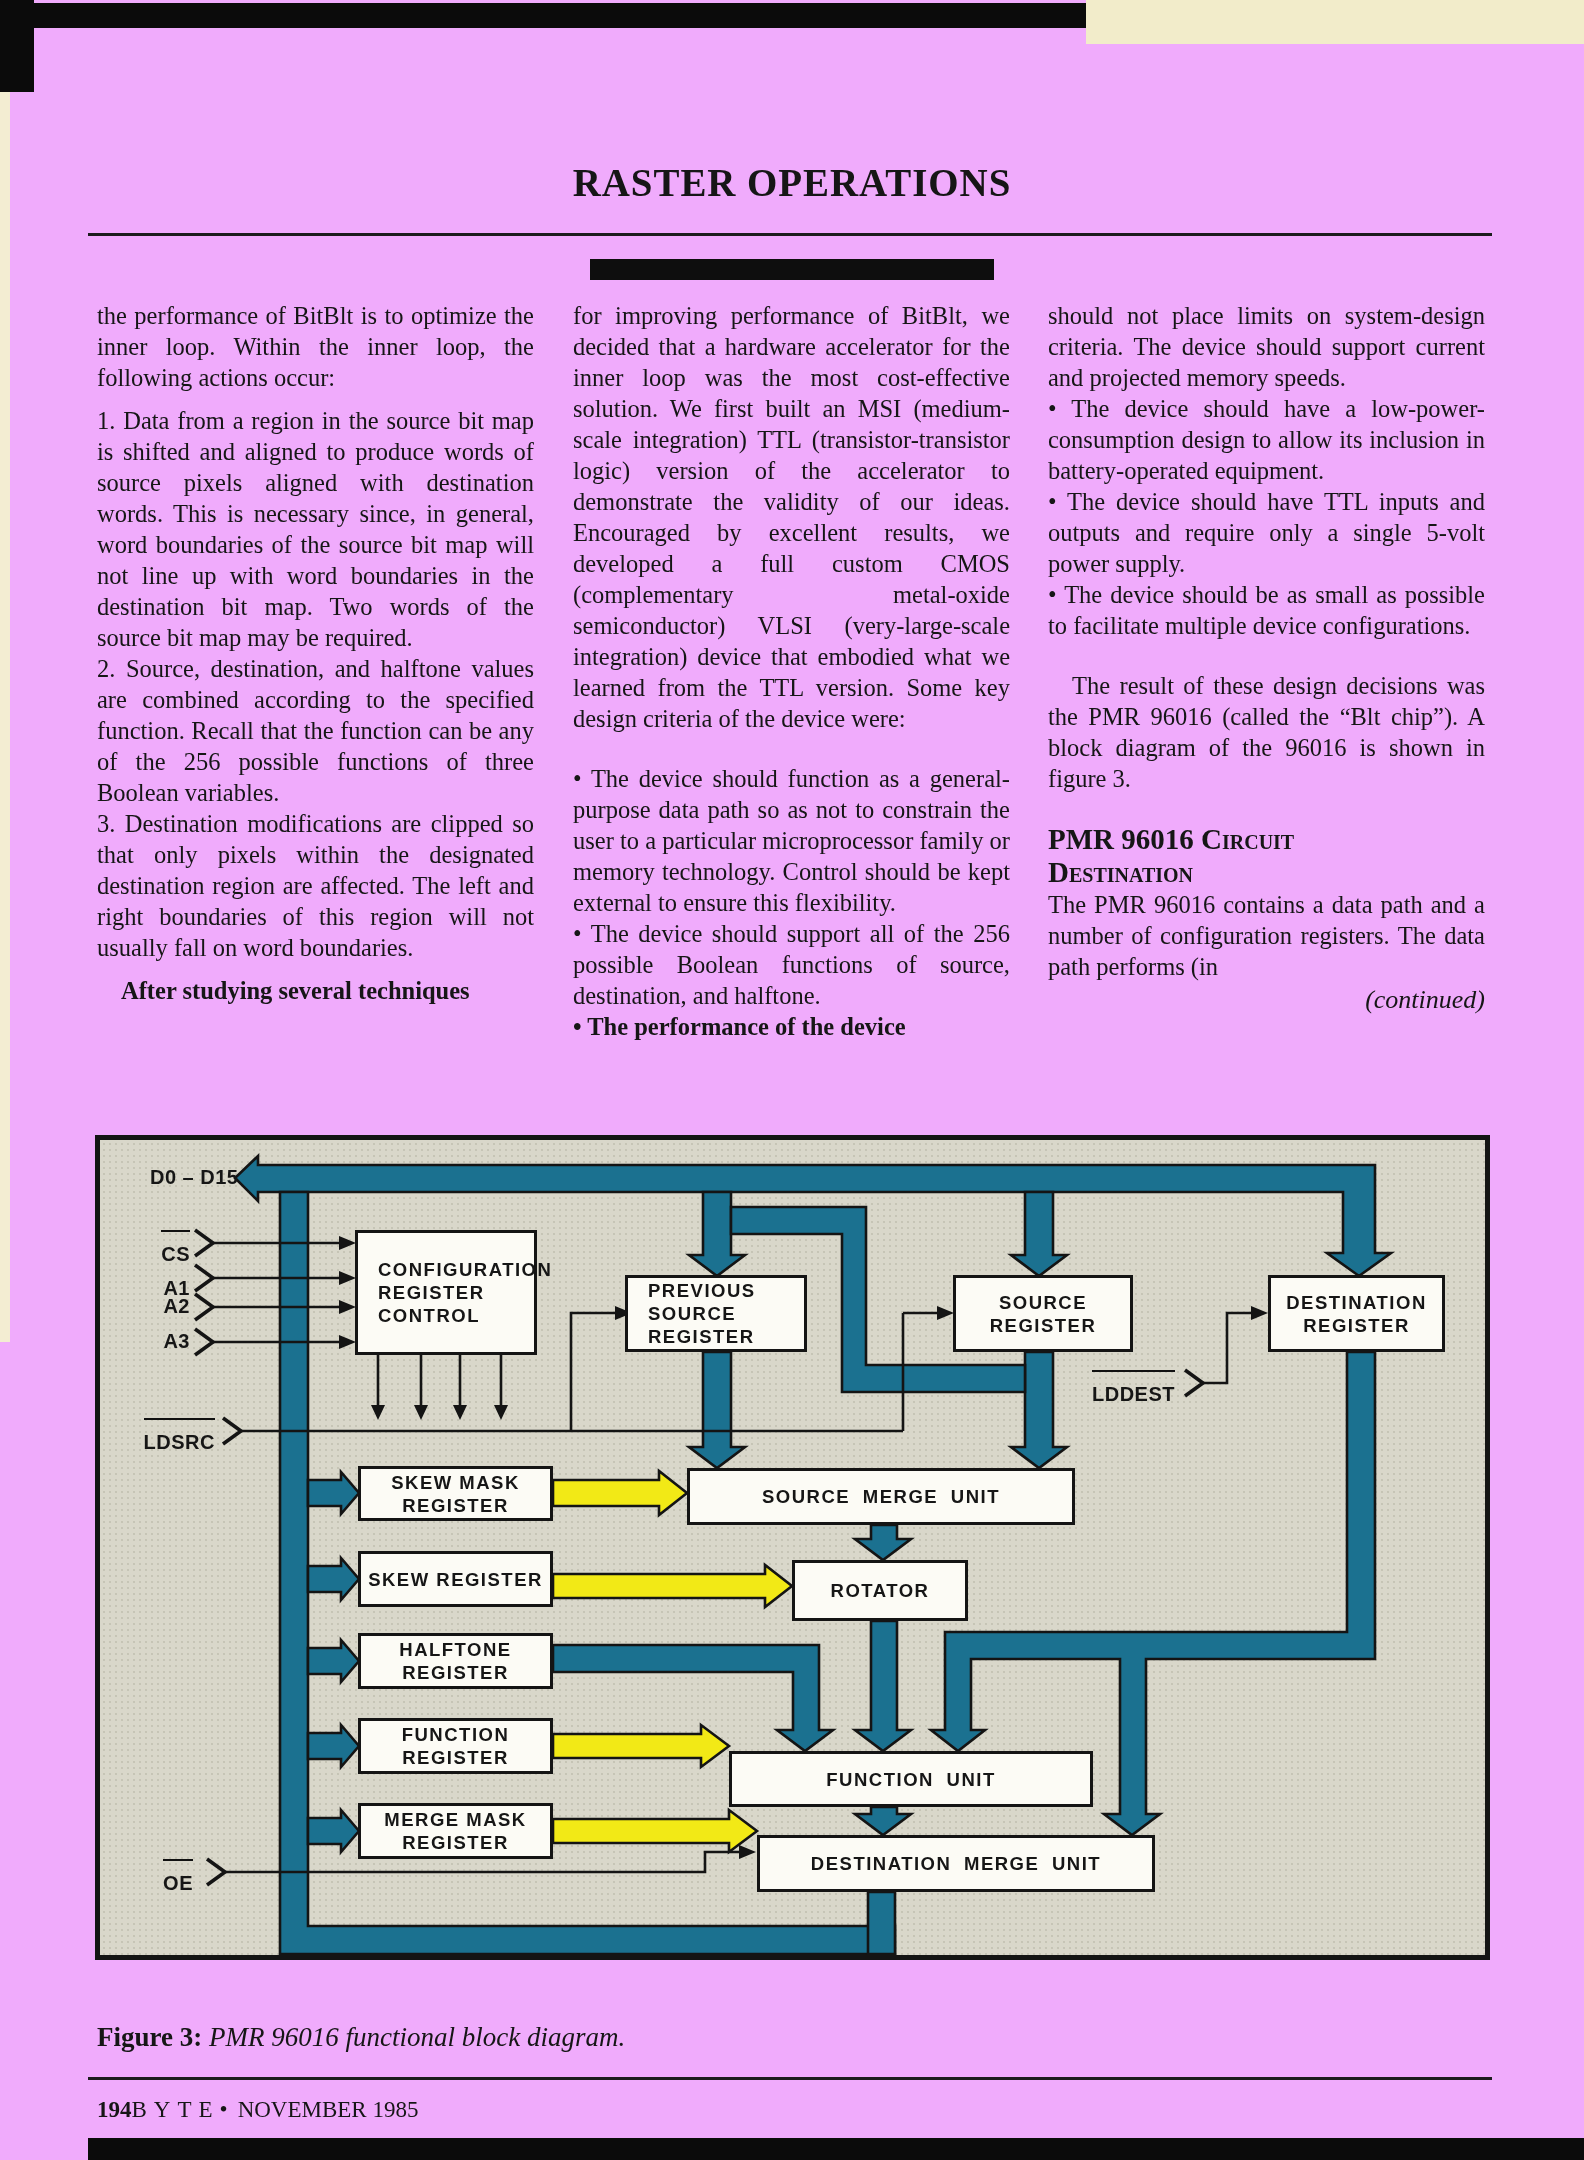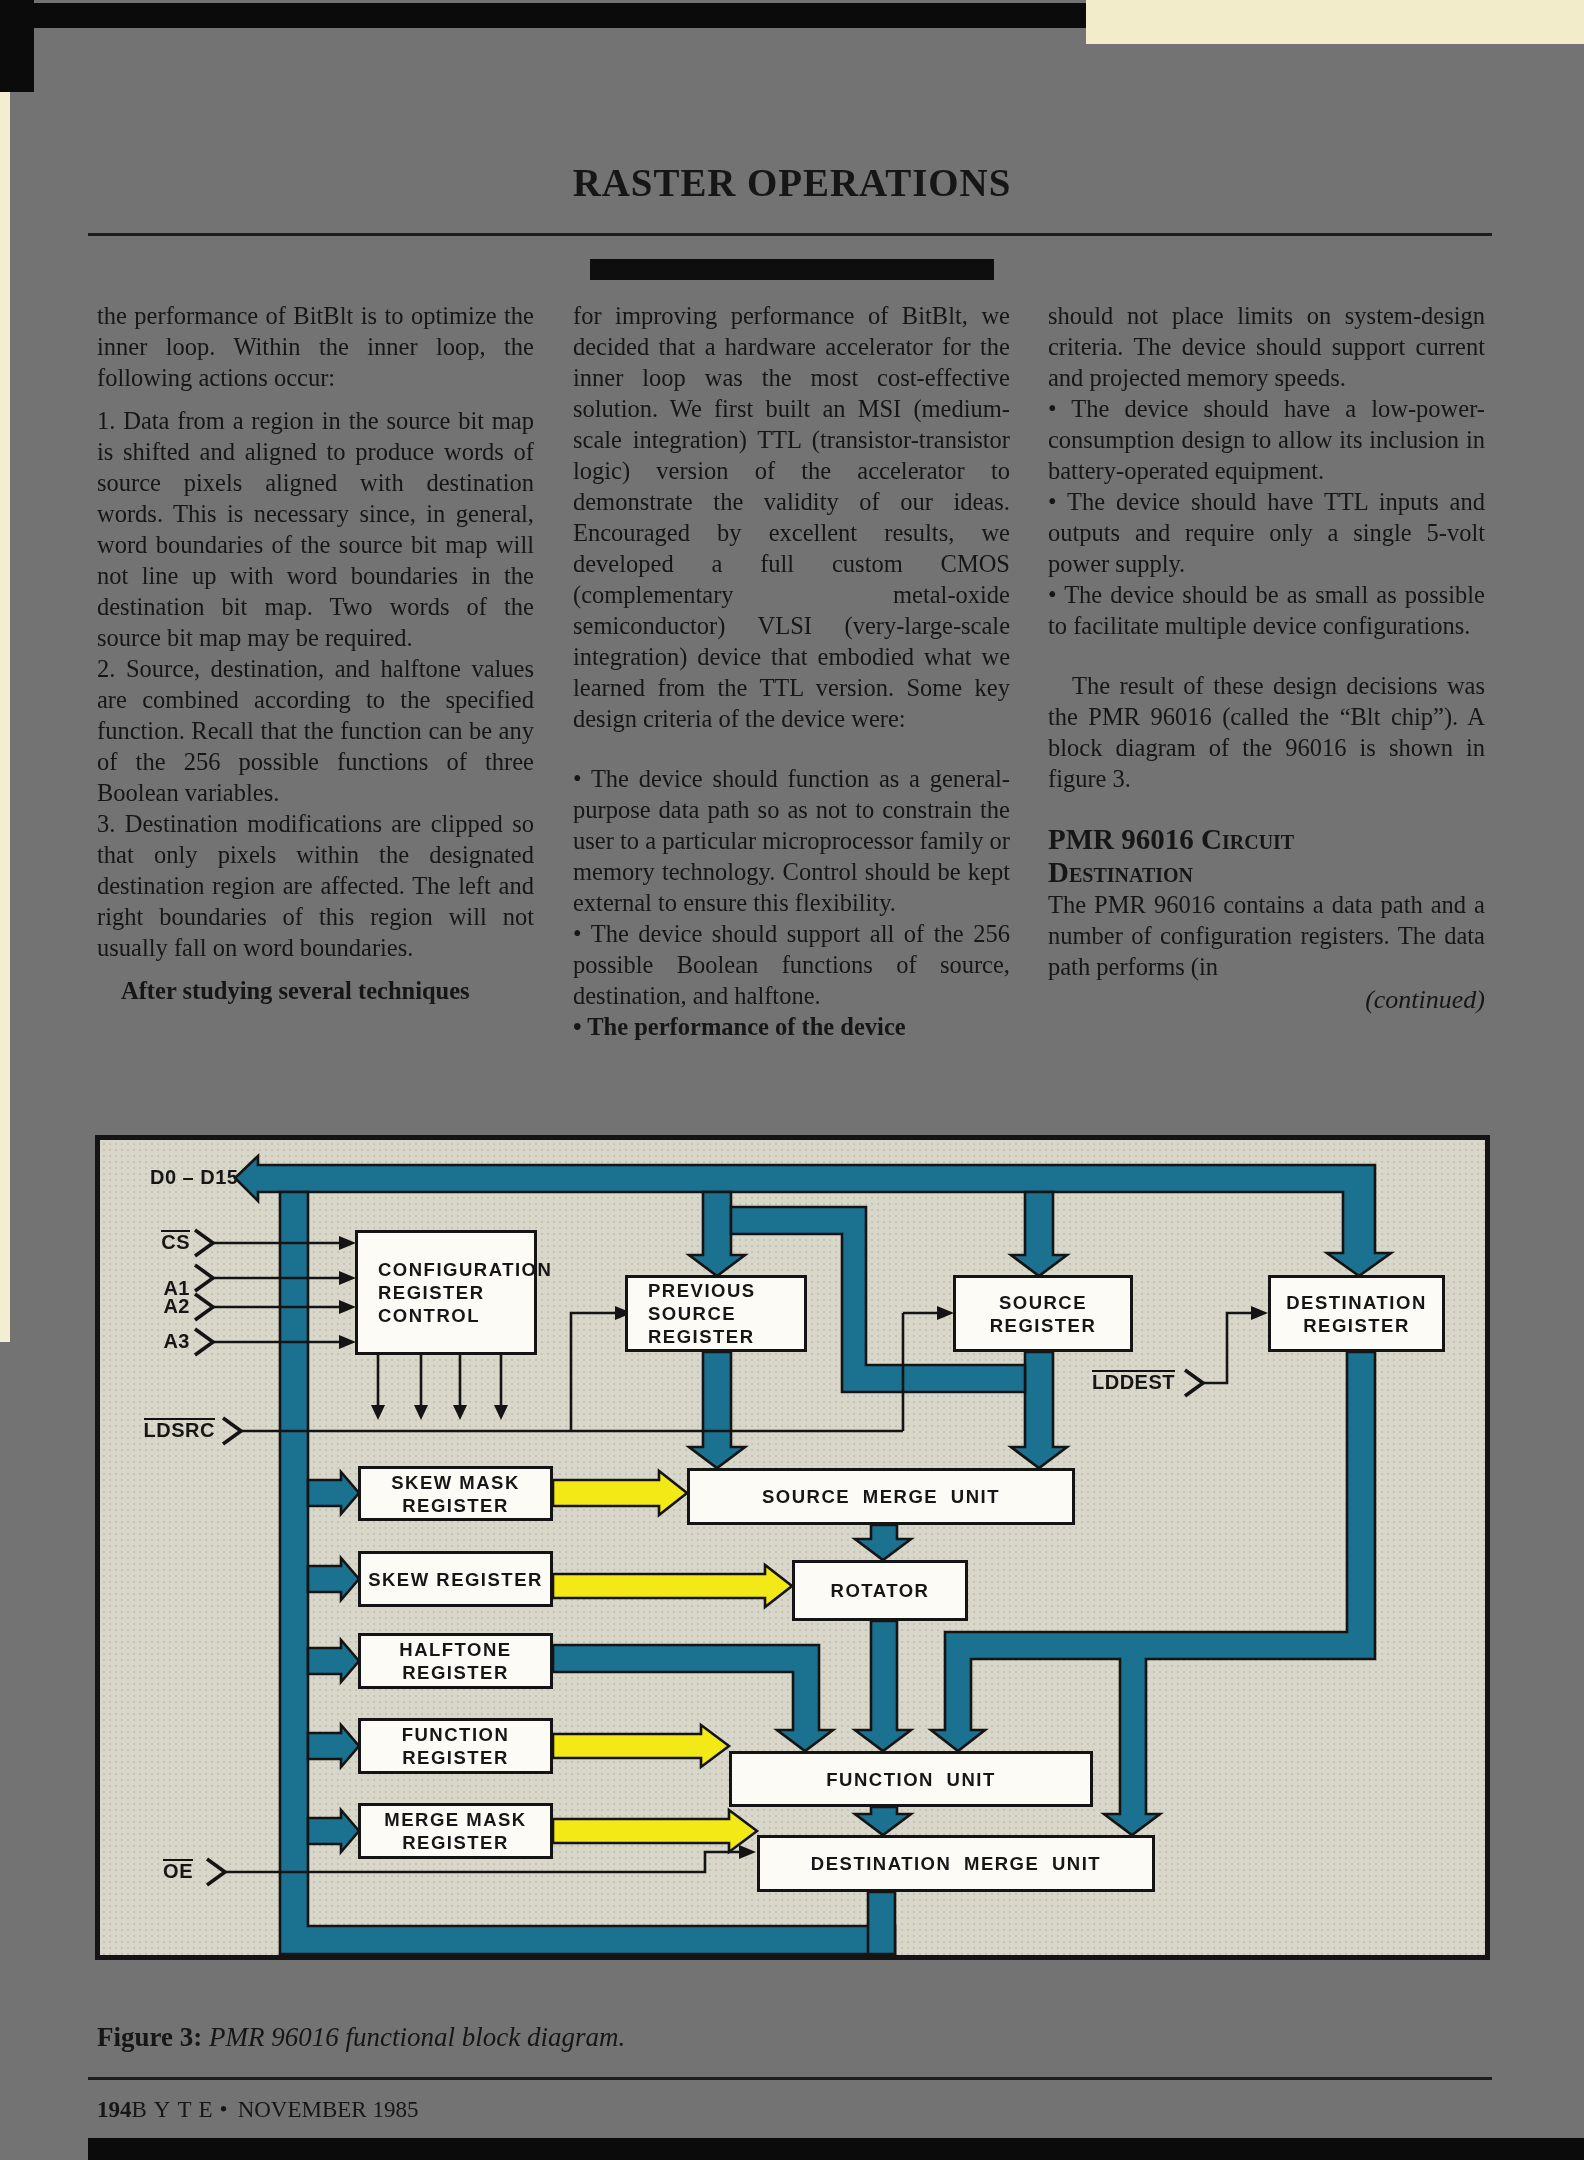--- a/index.html
+++ b/index.html
@@ -1,16 +1,16 @@
 <!DOCTYPE html>
 <html><head>
 <meta charset="utf-8">
 <style>
   html,body{margin:0;padding:0;background:#888;}
-  .page{position:relative;width:1584px;height:2160px;background:#737373;overflow:hidden;
+  .page{position:relative;width:1584px;height:2160px;background:#f0abfc;overflow:hidden;
         font-family:"Liberation Serif",serif;color:#161616;}
   .abs{position:absolute;}
 
   
   .art-top{left:0;top:3px;width:1086px;height:25px;background:#0b0b0b;}
   .art-corner{left:0;top:0;width:34px;height:92px;background:#0b0b0b;}
   .art-topright{left:1086px;top:0;width:498px;height:44px;background:#f2ecca;}
   .art-leftstrip{left:0;top:92px;width:10px;height:1250px;background:#f3edd2;}
   .art-bottom{left:88px;top:2138px;width:1496px;height:22px;background:#0b0b0b;}
 
@@ -49,21 +49,21 @@
   .dsvg{left:0;top:0;z-index:1;}
   .dbox{position:absolute;background:#fcfbf5;border:3.5px solid #141414;box-sizing:border-box;
         z-index:3;display:flex;align-items:center;font-family:"Liberation Sans",sans-serif;
         font-weight:bold;font-size:18.5px;letter-spacing:1.5px;line-height:23px;white-space:pre-line;}
   .cbox{justify-content:flex-start;padding-left:20px;}
   .ctr{justify-content:center;text-align:center;}
   .unit{word-spacing:6px;}
   .slab{position:absolute;z-index:4;font-family:"Liberation Sans",sans-serif;font-weight:bold;
         font-size:20px;letter-spacing:.5px;}
   .rt{text-align:right;}
-  .ov span{border-top:2.5px solid #111;padding-top:0px;display:inline-block;line-height:1.05;}
+  .ov span{border-top:2.5px solid #111;padding-top:12px;display:inline-block;line-height:1.05;}
 </style>
 </head>
 <body>
 
 <div class="page">
 
   <div class="abs art-top"></div>
   <div class="abs art-corner"></div>
   <div class="abs art-topright"></div>
   <div class="abs art-leftstrip"></div>

